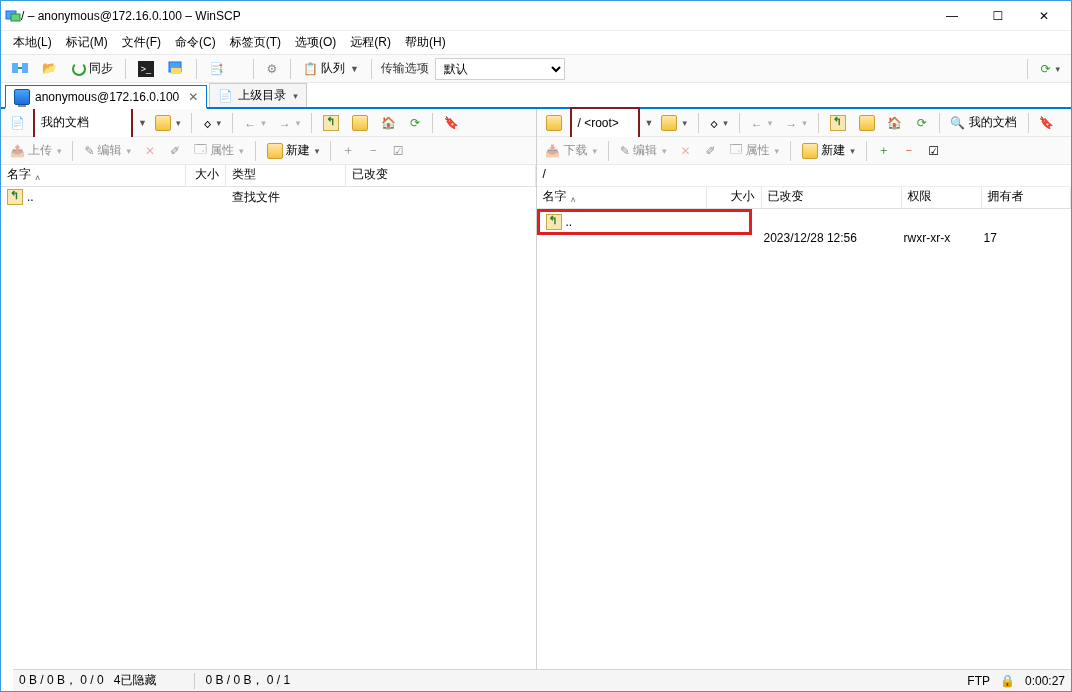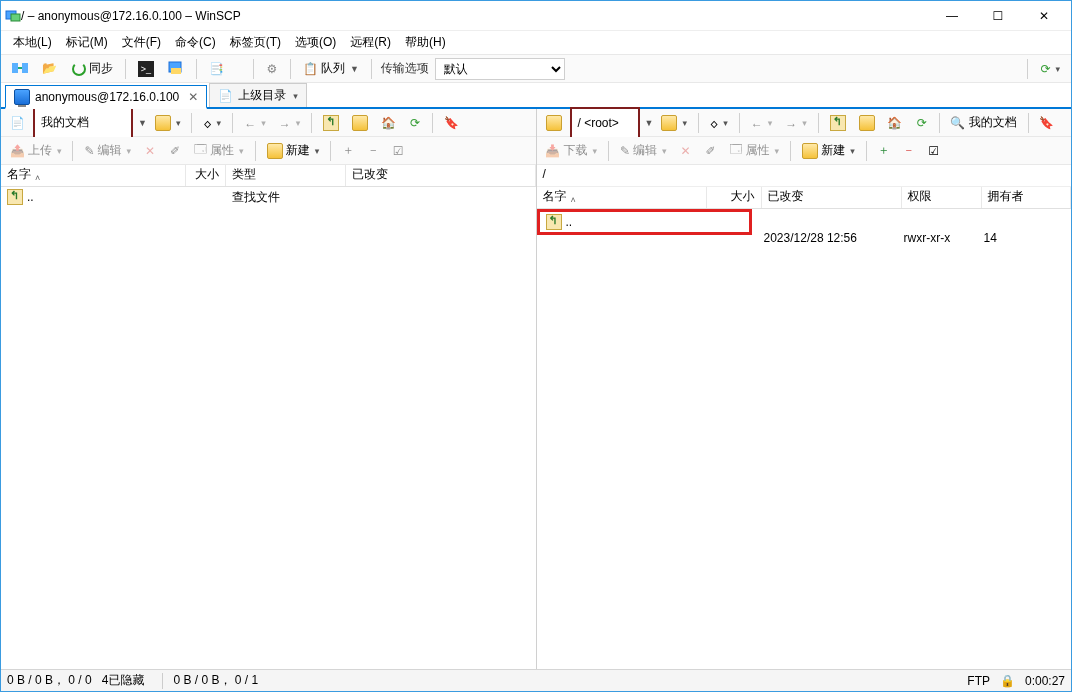--- a/index.html
+++ b/index.html
@@ -24,21 +24,21 @@
 .navrow{height:28px;display:flex;align-items:center;padding:0 4px;gap:3px;border-bottom:1px solid #e8e8e8;background:#fafafa}
 .selector{height:32px;border:2px solid #7f1d1d;background:#fff;display:flex;align-items:center;padding:0 6px;min-width:100px;gap:4px}
 .actrow{height:28px;display:flex;align-items:center;padding:0 4px;gap:3px;border-bottom:1px solid #e8e8e8;background:#fafafa}
 .pathrow{height:22px;padding:2px 6px;background:#fff;border-bottom:1px solid #eee;color:#000}
 .list{flex:1;background:#fff;overflow:hidden}
 .list-header{height:22px;display:flex;border-bottom:1px solid #e0e0e0;background:#fff}
 .list-header .col{padding:3px 6px;border-right:1px solid #e8e8e8;display:flex;align-items:flex-end;gap:2px}
 .list-body .row{height:20px;display:flex;align-items:center}
 .list-body .cell{padding:2px 6px;display:flex;align-items:center;gap:4px;white-space:nowrap}
 .hl{border:3px solid #e02020}
-.status{position:absolute;left:0;right:0;bottom:0;height:22px;display:flex;align-items:center;padding:0 6px;background:#f5f5f5;border-top:1px solid #d5d5d5;gap:10px}
+.status{position:absolute;left:12px;right:0;bottom:0;height:22px;display:flex;align-items:center;padding:0 6px;background:#f5f5f5;border-top:1px solid #d5d5d5;gap:10px}
 .status .seg{flex:0 0 auto}
 .status .spacer{flex:1}
 .ic{width:16px;height:16px;display:inline-block}
 .ic-monitor{background:linear-gradient(#4aa3ff,#1a6fd8);border:1px solid #0a4fa0;border-radius:2px;position:relative}
 .ic-monitor::after{content:"";position:absolute;bottom:-3px;left:3px;width:8px;height:2px;background:#888}
 .ic-folder{background:linear-gradient(#ffe9a8,#f5c23a);border:1px solid #caa030;border-radius:2px}
 .ic-up{background:#f8e7b0;border:1px solid #c8a840;position:relative}
 .ic-up::after{content:"↰";position:absolute;left:2px;top:-1px;font-size:11px;color:#2a7a2a;font-weight:bold}
 .ic-sync{width:14px;height:14px;border:2px solid #2a9f2a;border-radius:50%;border-top-color:transparent;display:inline-block}
 .ic-cmd{background:#222;color:#fff;font-size:9px;display:flex;align-items:center;justify-content:center}
@@ -294,31 +294,31 @@
             <div class="cell" style="width:165px">
                 <span class="ic ic-up"></span>
                 <span>..</span>
               </div>
           </div>
         </div>
         <div style="position:relative;top:-23px;left:221px;height:0">
           <div class="row" style="position:absolute;top:16px">
             <div class="cell" style="width:140px">2023/12/28 12:56</div>
             <div class="cell" style="width:80px">rwxr-xr-x</div>
-            <div class="cell">14</div>
+            <div class="cell">17</div>
           </div>
         </div>
       </div>
     </div>
   </div>
 
 </div>
 
 <div class="status">
   <span class="seg">0 B / 0 B， 0 / 0</span>
-  <span class="seg" style="margin-left:auto;margin-right:8px">4已隐藏</span>
+  <span class="seg" style="margin-left:auto;margin-right:28px">4已隐藏</span>
   <span style="width:1px;height:16px;background:#ccc"></span>
   <span class="seg">0 B / 0 B， 0 / 1</span>
   <span class="spacer"></span>
   <span class="seg">FTP</span>
   <span class="seg">🔒</span>
   <span class="seg">0:00:27</span>
 </div>
 
 </body></html>

